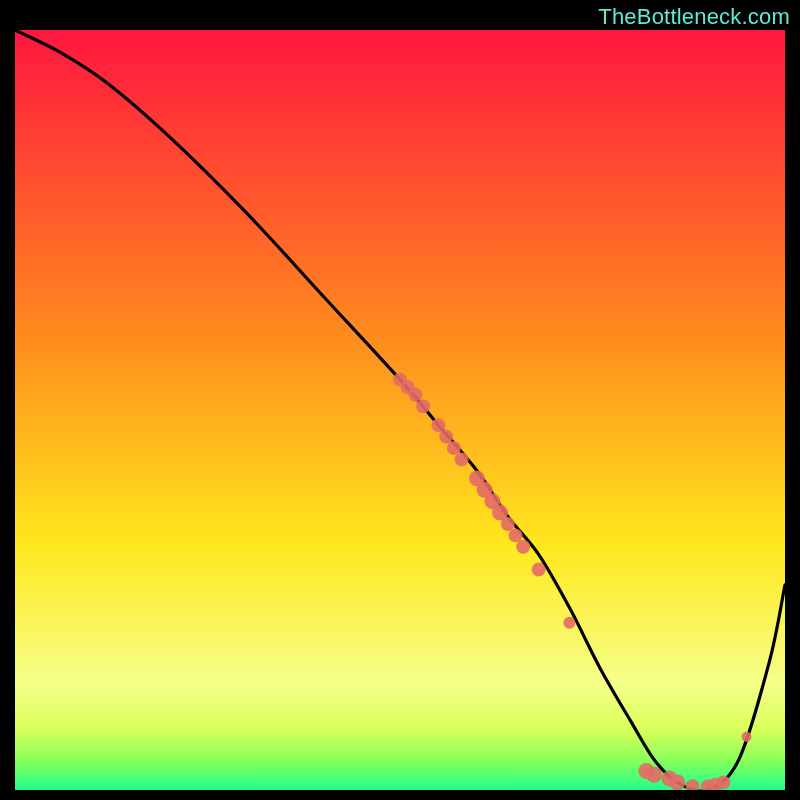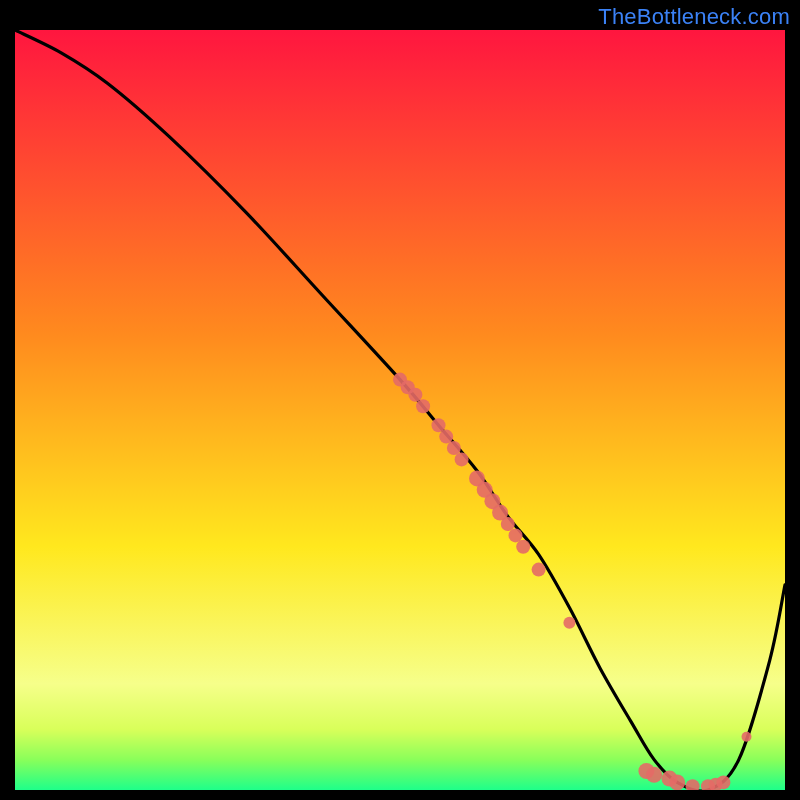--- a/index.html
+++ b/index.html
@@ -1,18 +1,18 @@
 <!DOCTYPE html>
 <html><head>
 <meta charset="utf-8">
 <style>
 html,body{margin:0;padding:0;width:800px;height:800px;background:#000;overflow:hidden;font-family:Arial,Helvetica,sans-serif}
 .frame{position:absolute;left:15px;top:30px;width:770px;height:760px;background:#000}
 .plot{position:absolute;left:0;top:0;width:770px;height:760px}
-.watermark{position:absolute;right:10px;top:4px;color:#3b82f6;font-size:22px;font-weight:400;letter-spacing:.2px}
+.watermark{position:absolute;right:10px;top:4px;color:#5eead4;font-size:22px;font-weight:400;letter-spacing:.2px}
 svg{display:block}
 </style>
 </head>
 <body>
 
 <div class="watermark">TheBottleneck.com</div>
 
 <div class="frame">
 <svg class="plot" viewBox="0 0 770 760" preserveAspectRatio="none">
   <defs>

